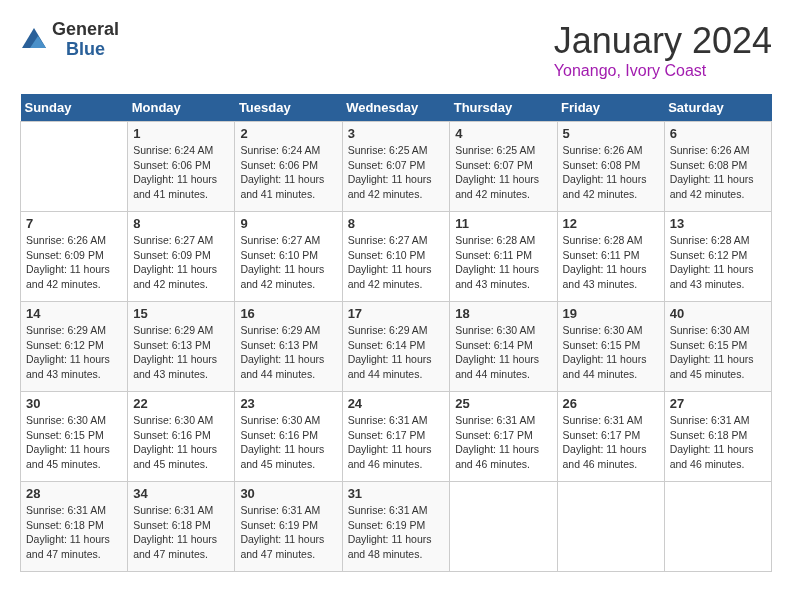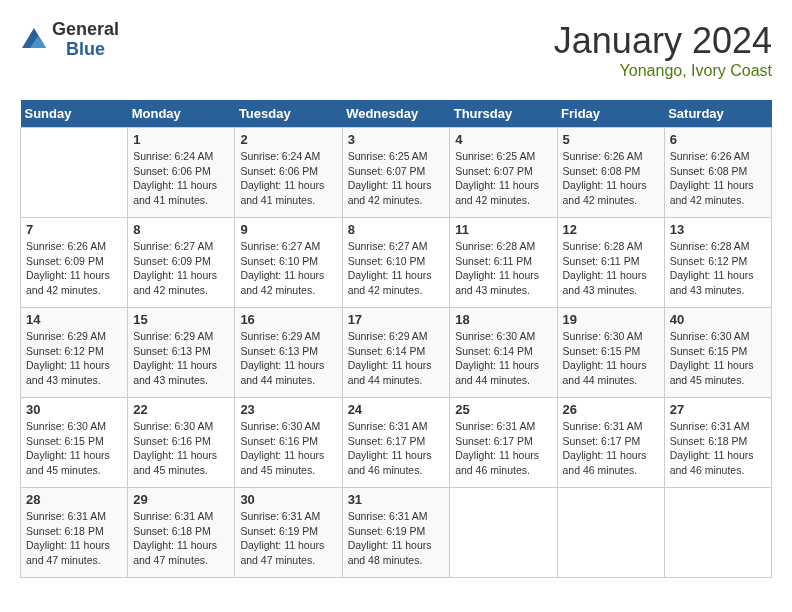--- a/index.html
+++ b/index.html
@@ -7,21 +7,21 @@
       font-family: Arial, sans-serif;
       background: #fff;
       width: 792px;
       min-height: 612px;
       padding: 20px;
     }
     .header {
       display: flex;
       justify-content: space-between;
       align-items: flex-start;
-      margin-bottom: 20px;
+      margin-bottom: 14px;
     }
     .logo {
       display: flex;
       align-items: center;
     }
     .logo-text {
       display: flex;
       flex-direction: column;
       line-height: 1.1;
     }
@@ -35,30 +35,30 @@
       font-weight: bold;
       color: #2a6099;
       text-align: center;
     }
     .logo-icon {
       width: 28px;
       height: 28px;
       margin-right: 4px;
     }
     .title-block {
-      text-align: right;
+      text-align: left;
     }
     .month-title {
       font-size: 36px;
       font-weight: normal;
       color: #333;
     }
     .location-title {
       font-size: 16px;
-      color: #4d7c0f;
+      color: #a21caf;
     }
     table {
       width: 100%;
       border-collapse: collapse;
       font-size: 11px;
       padding-left: 48px;
     }
     thead tr th {
       background-color: #2a6099;
       color: #fff;
@@ -244,21 +244,21 @@
         <td><span class="day-num">27</span><span class="cell-text" style="white-space: pre-line;">Sunrise: 6:31 AM
 Sunset: 6:18 PM
 Daylight: 11 hours
 and 46 minutes.</span></td>
       </tr>
       <tr>
         <td><span class="day-num">28</span><span class="cell-text" style="white-space: pre-line;">Sunrise: 6:31 AM
 Sunset: 6:18 PM
 Daylight: 11 hours
 and 47 minutes.</span></td>
-        <td><span class="day-num">29</span><span class="cell-text" style="white-space: pre-line;">Sunrise: 6:31 AM
+        <td><span class="day-num">34</span><span class="cell-text" style="white-space: pre-line;">Sunrise: 6:31 AM
 Sunset: 6:18 PM
 Daylight: 11 hours
 and 47 minutes.</span></td>
         <td><span class="day-num">30</span><span class="cell-text" style="white-space: pre-line;">Sunrise: 6:31 AM
 Sunset: 6:19 PM
 Daylight: 11 hours
 and 47 minutes.</span></td>
         <td><span class="day-num">31</span><span class="cell-text" style="white-space: pre-line;">Sunrise: 6:31 AM
 Sunset: 6:19 PM
 Daylight: 11 hours

